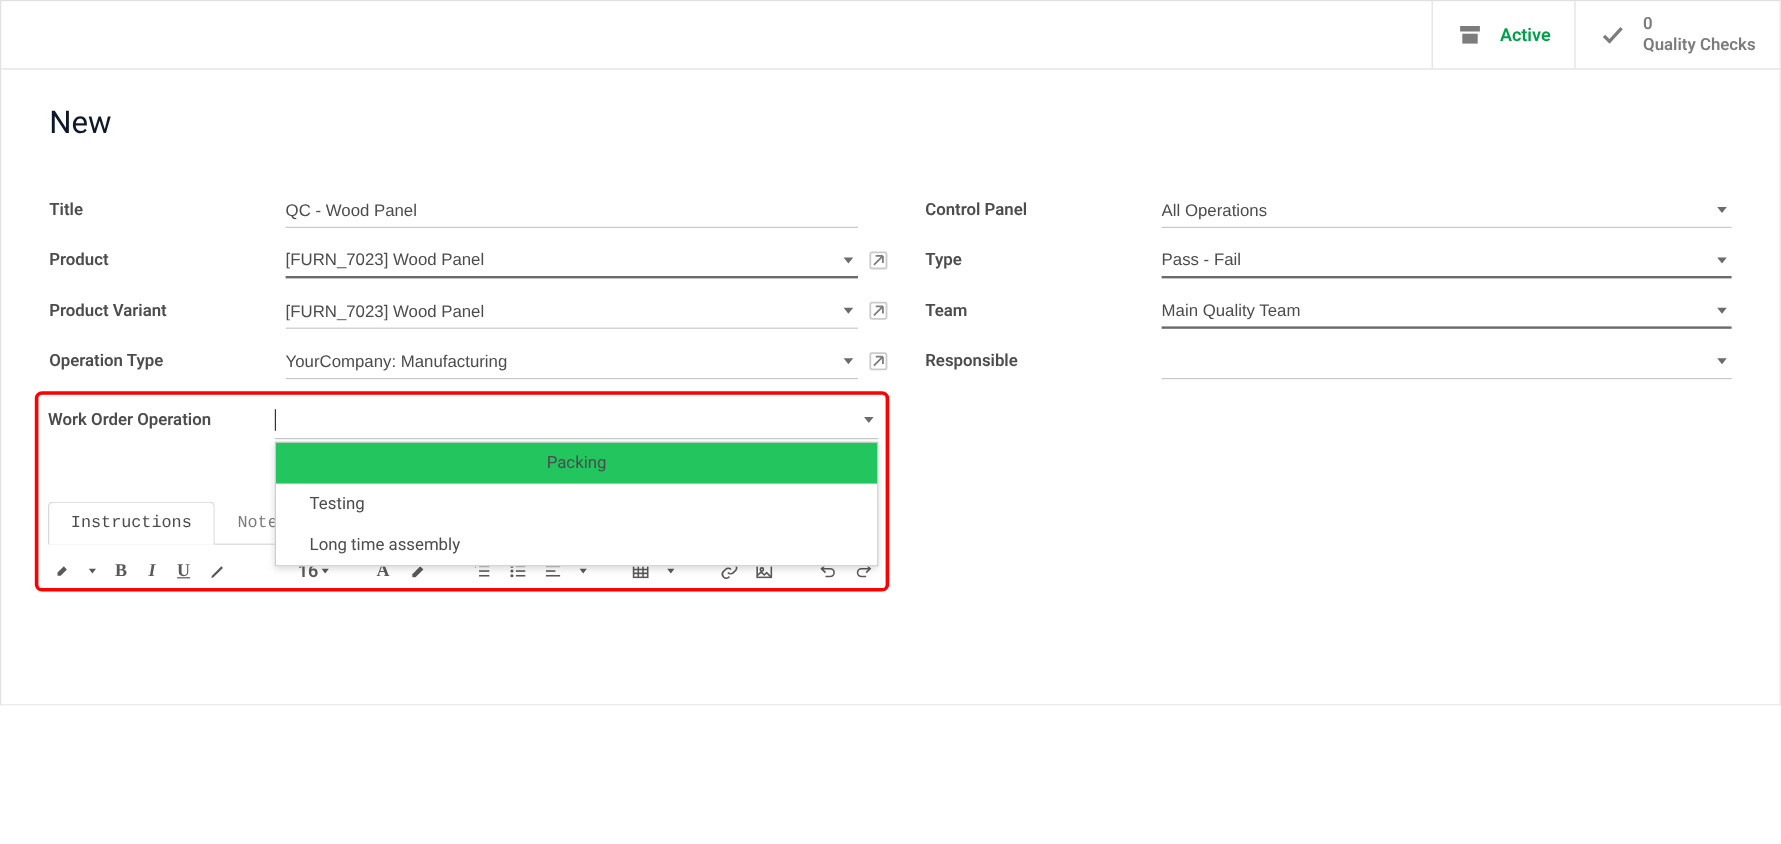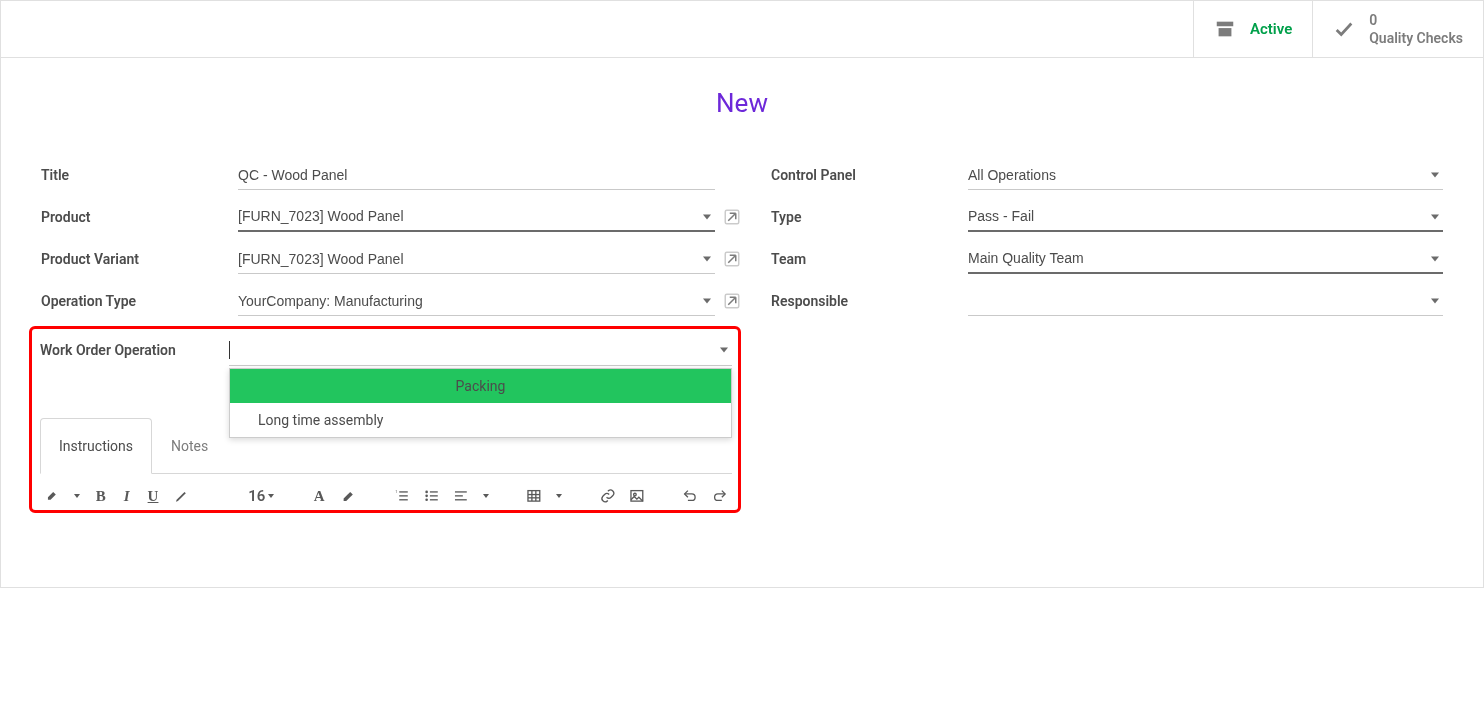--- a/index.html
+++ b/index.html
@@ -7,21 +7,21 @@
     
     .page { width: 1484px; height: 588px; position: relative; border: 1px solid #e0e0e0; }
     
     .header-bar { height: 57px; border-bottom: 1px solid #e0e0e0; display: flex; justify-content: flex-end; }
     .header-item { display: flex; align-items: center; padding: 0 20px; border-left: 1px solid #e0e0e0; gap: 14px; cursor: pointer; }
     .header-item .icon { width: 22px; height: 22px; color: #7c7c7c; }
     .header-item.active .label { color: #00a04a; font-weight: 600; font-size: 15px; }
     .header-item .stack { display: flex; flex-direction: column; line-height: 1.3; color: #7c7c7c; font-weight: 600; }
     
     .content { padding: 30px 40px; }
-    .page-title { font-size: 26px; font-weight: 400; color: #6d28d9; margin-bottom: 40px; text-align: center; }
+    .page-title { font-size: 26px; font-weight: 400; color: #0f172a; margin-bottom: 40px; }
     
     .form-row { display: flex; gap: 0; }
     .form-col { flex: 1; }
     .form-col.left { max-width: 700px; }
     .form-col.right { padding-left: 30px; }
     
     .field { display: flex; align-items: center; margin-bottom: 8px; min-height: 34px; }
     .field-label { width: 197px; font-weight: 600; color: #4c4c4c; flex-shrink: 0; }
     .field-input-wrap { flex: 1; display: flex; align-items: center; gap: 8px; position: relative; }
     
@@ -35,21 +35,21 @@
     .ext-link { width: 18px; height: 18px; color: #7c7c7c; cursor: pointer; flex-shrink: 0; }
     
     .highlight-box { border: 3px solid #ff0000; border-radius: 6px; padding: 4px 6px 4px 8px; margin-left: -12px; margin-top: 4px; position: relative; }
     .highlight-box .field { margin-bottom: 0; }
     
     .dropdown { position: absolute; top: 100%; left: 0; right: 0; background: #fff; border: 1px solid #ccc; box-shadow: 0 2px 6px rgba(0,0,0,0.15); z-index: 10; margin-top: 2px; }
     .dropdown-item { padding: 9px 28px; cursor: pointer; color: #4c4c4c; }
     .dropdown-item.hover { background: #22c55e; text-align: center; }
     
     .tabs { display: flex; margin-top: 50px; border-bottom: 1px solid #d7d7d7; }
-    .tab { padding: 19px 18px; border: 1px solid transparent; border-bottom: none; color: #7c7c7c; cursor: pointer; position: relative; bottom: -1px; }
+    .tab { padding: 9px 18px; border: 1px solid transparent; border-bottom: none; color: #7c7c7c; cursor: pointer; position: relative; bottom: -1px; font-family: Liberation Mono, monospace; }
     .tab.active { border: 1px solid #d7d7d7; border-bottom: 1px solid #fff; background: #fff; color: #4c4c4c; border-radius: 4px 4px 0 0; }
     
     .toolbar { display: flex; align-items: center; gap: 14px; padding: 12px 4px 0; color: #595959; }
     .tool { width: 20px; height: 20px; display: flex; align-items: center; justify-content: center; cursor: pointer; font-size: 15px; }
     .tool.text { font-family: Georgia, serif; font-weight: 700; width: auto; padding: 0 2px; }
     .tool.font-size { width: auto; display: flex; align-items: center; gap: 3px; font-weight: 600; margin-left: 44px; }
     .tool-caret { width: 0; height: 0; border-left: 3px solid transparent; border-right: 3px solid transparent; border-top: 4px solid #595959; }
     
     .cursor-blink { display: inline-block; width: 1px; height: 18px; background: #333; vertical-align: middle; }
     
@@ -145,20 +145,21 @@
 
         <div class="highlight-box">
           <div class="field">
             <div class="field-label" style="width:189px">Work Order Operation</div>
             <div class="field-input-wrap">
               <div class="select-wrap">
                 <div class="text-input select-input"><span class="cursor-blink"></span></div>
                 <span class="caret"></span>
                 <div class="dropdown">
                   <div class="dropdown-item hover">Packing</div>
+                  <div class="dropdown-item">Testing</div>
                   <div class="dropdown-item">Long time assembly</div>
                 </div>
               </div>
             </div>
           </div>
 
           <div class="tabs">
             <div class="tab active">Instructions</div>
             <div class="tab">Notes</div>
           </div>

